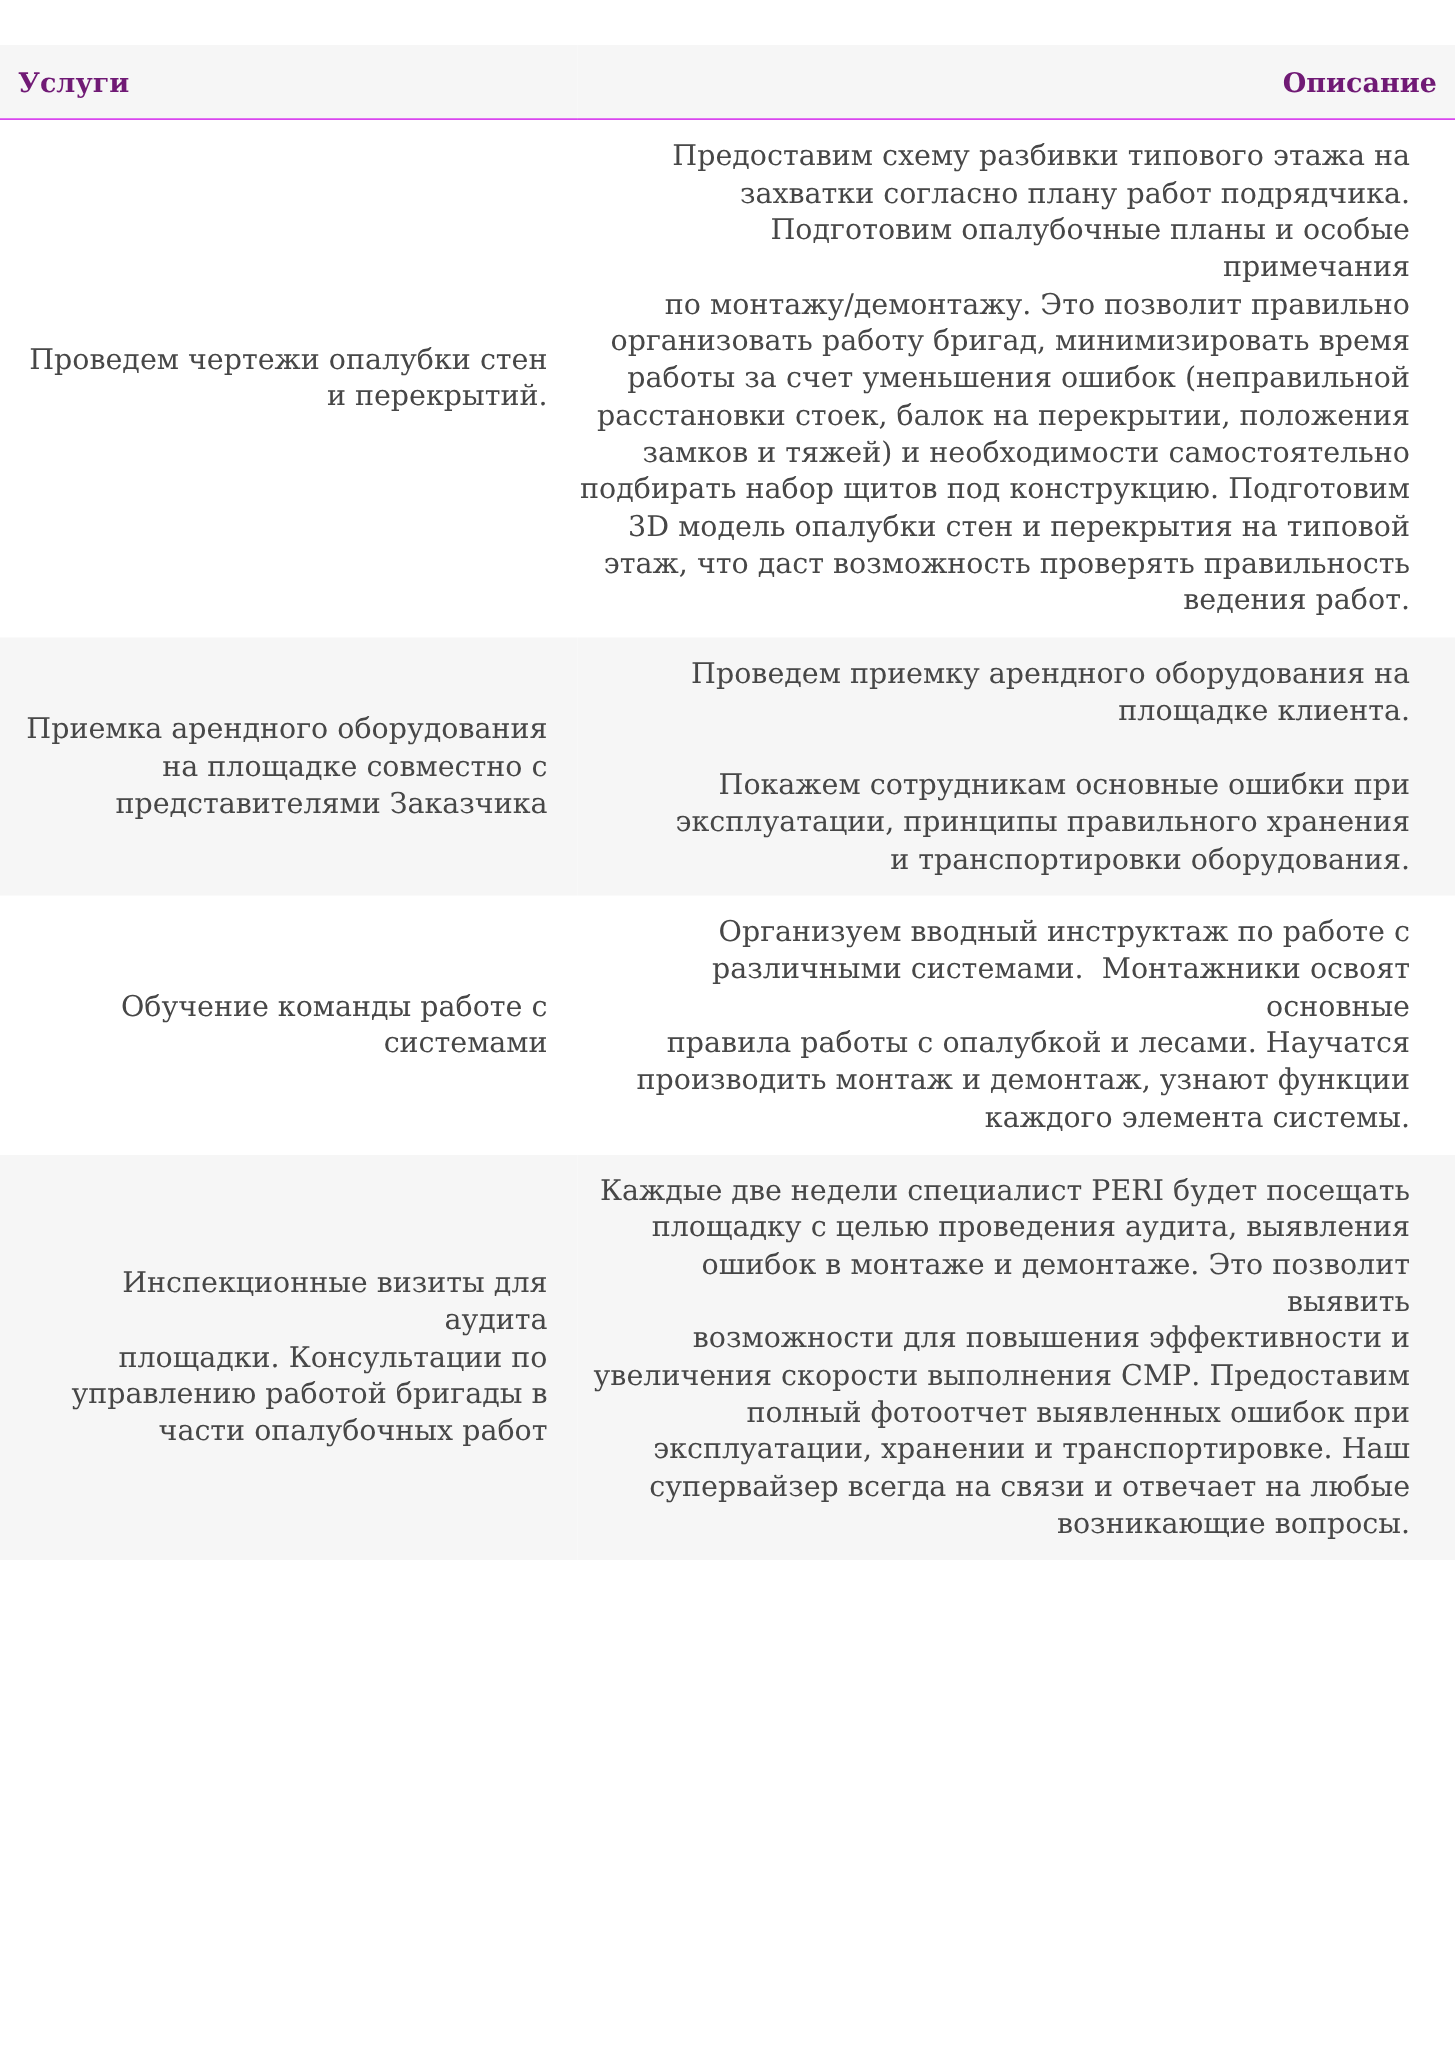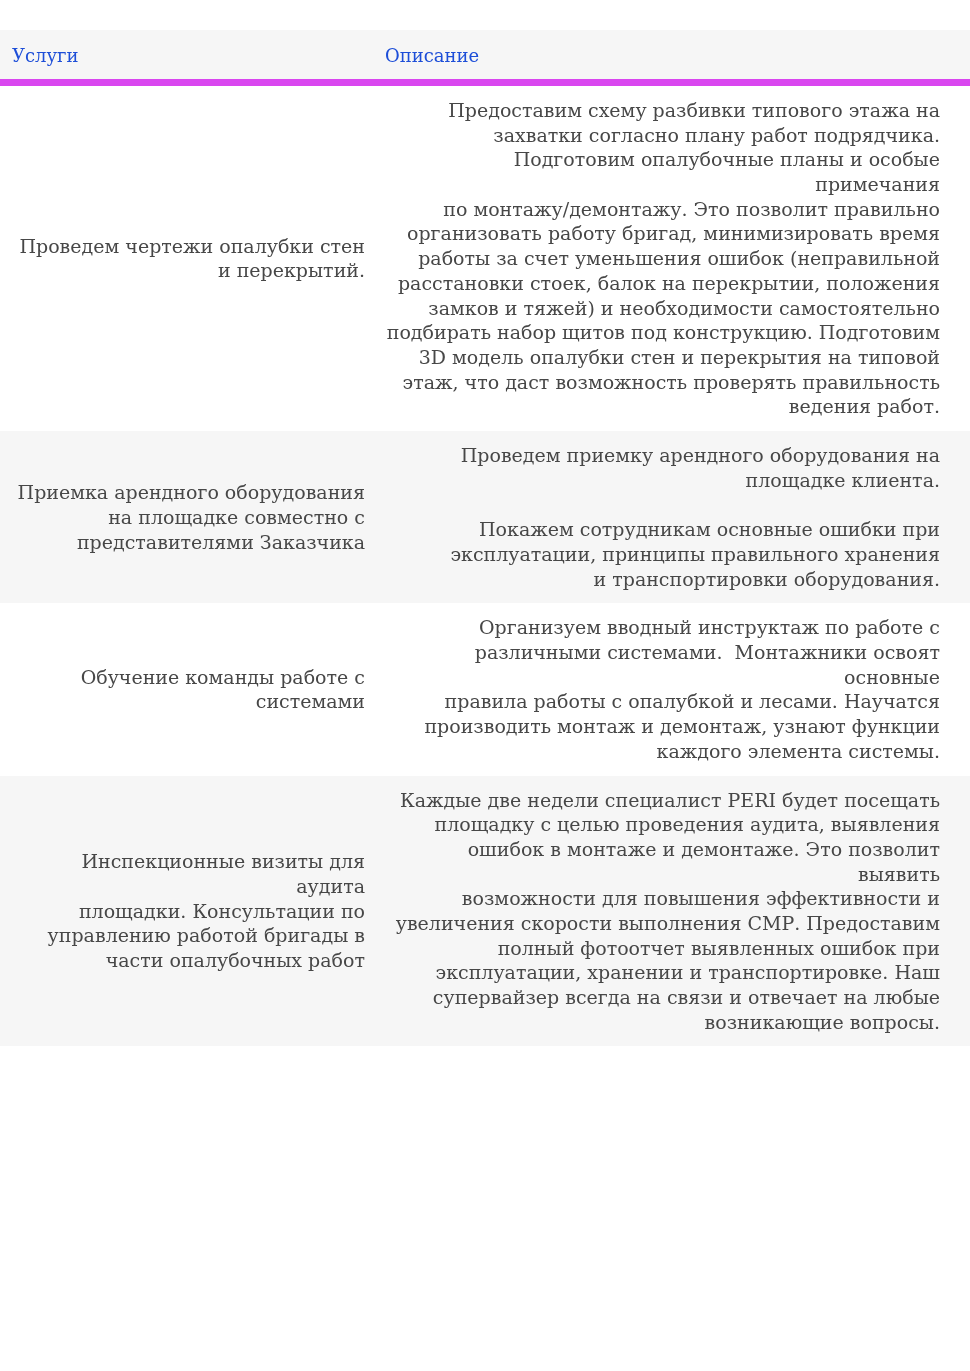--- a/index.html
+++ b/index.html
@@ -18,29 +18,29 @@
   table.services {
     width: 970px;
     border-collapse: collapse;
     table-layout: fixed;
   }
   col.c-service { width: 385px; }
   col.c-desc    { width: 585px; }
 
   thead th {
     background: #f6f6f6;
-    border-bottom: 7px solid #d946ef;
+    border-bottom: 1px solid #d946ef;
     text-align: left;
     font-size: 18px;
-    font-weight: normal;
-    color: #1d4ed8;
+    font-weight: bold;
+    color: #701a75;
     padding: 15px 12px 13px 12px;
     vertical-align: middle;
   }
-  thead th.h-desc { padding-left: 0; }
+  thead th.h-desc { padding-left: 0; text-align: right; }
 
   tbody td {
     vertical-align: middle;
     font-size: 19px;
     line-height: 1.3;
     padding: 12px 12px;
     text-align: right;
   }
   tbody td.service-cell {
     padding-left: 12px;

